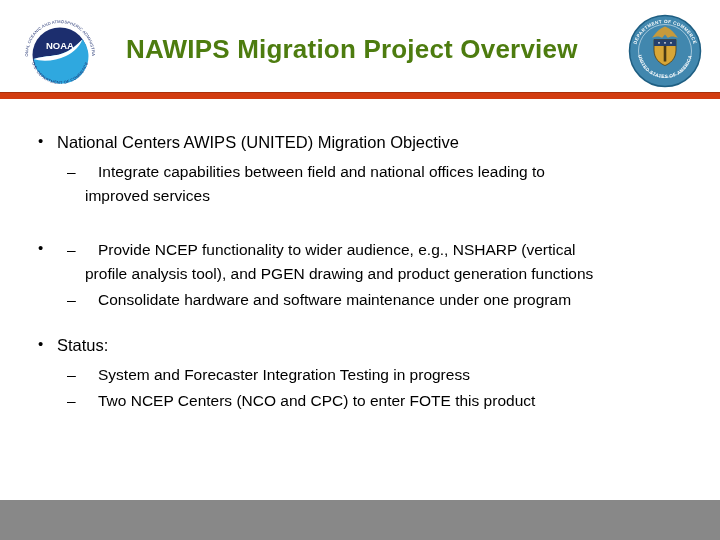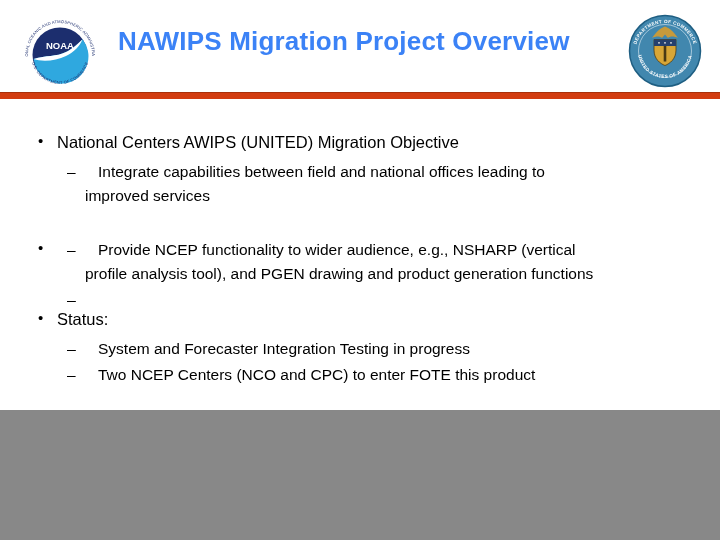--- a/index.html
+++ b/index.html
@@ -1,30 +1,30 @@
 <!DOCTYPE html>
 <html><head>
 <meta charset="utf-8">
 <style>
   html,body{margin:0;padding:0;background:#888;}
   .slide{
     position:relative;
-    width:720px;height:410px;
+    width:720px;height:500px;
     background:#ffffff;
     font-family:"Liberation Sans", sans-serif;
     color:#000;
     overflow:hidden;
     margin:0 auto;
   }
   
   .noaa-logo{position:absolute;left:20px;top:10px;width:80px;height:80px;}
   .commerce-seal{position:absolute;left:628px;top:14px;width:74px;height:74px;}
   .slide-title{
-    position:absolute;left:118px;top:26px;margin:0;
-    font-size:26px;font-weight:bold;line-height:1.2;color:#3b82f6;
+    position:absolute;left:118px;top:26px;margin:8px;
+    font-size:26px;font-weight:bold;line-height:1.2;color:#4d7c0f;
     letter-spacing:0.2px;white-space:nowrap;
   }
   .accent-bar{
     position:absolute;left:0;top:92px;width:720px;height:7px;
     background:#d23c0f;border-top:1px solid #a93009;box-sizing:border-box;
   }
   
   .content{position:absolute;left:38px;top:131px;width:660px;}
   .section{margin:0 0 30px 0;}
   .section.sec-benefits{margin-bottom:22px;}
@@ -113,20 +113,21 @@
       <div class="sub">
         <span class="dash">–</span>
         <span class="sub-text">Provide NCEP functionality to wider audience, e.g., NSHARP (vertical
 profile analysis tool), and PGEN drawing and product generation functions</span>
       </div>
       <div class="sub">
         <span class="dash">–</span>
       </div>
       <div class="sub">
         <span class="dash">–</span>
+        <span class="sub-text">Consolidate hardware and software maintenance under one program</span>
       </div>
     </div>
 
     <div class="section sec-status">
       <div class="b1">
         <span class="dot">•</span>
         <span>Status:</span>
       </div>
       <div class="sub">
         <span class="dash">–</span>

